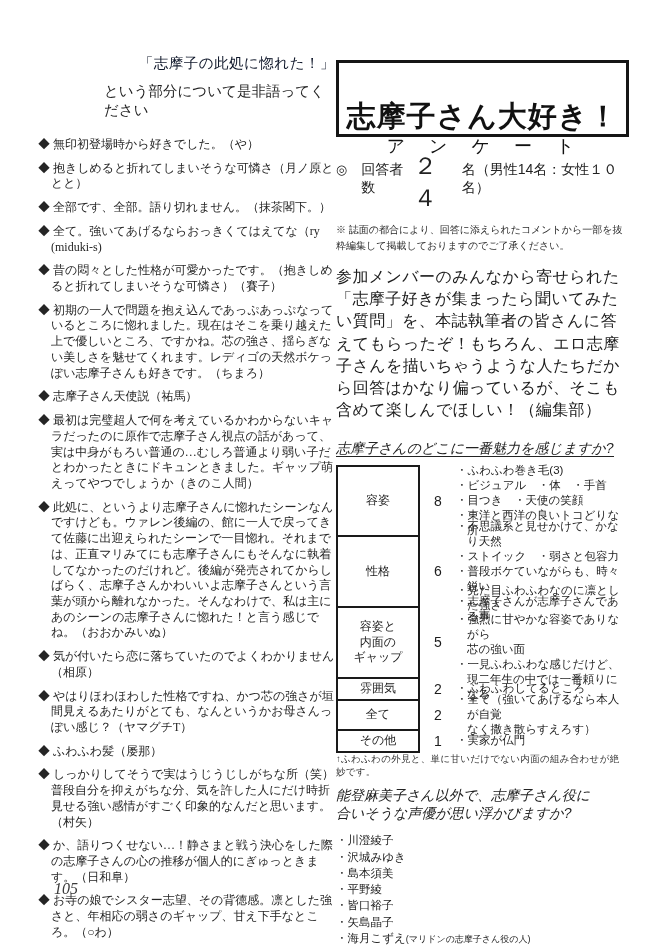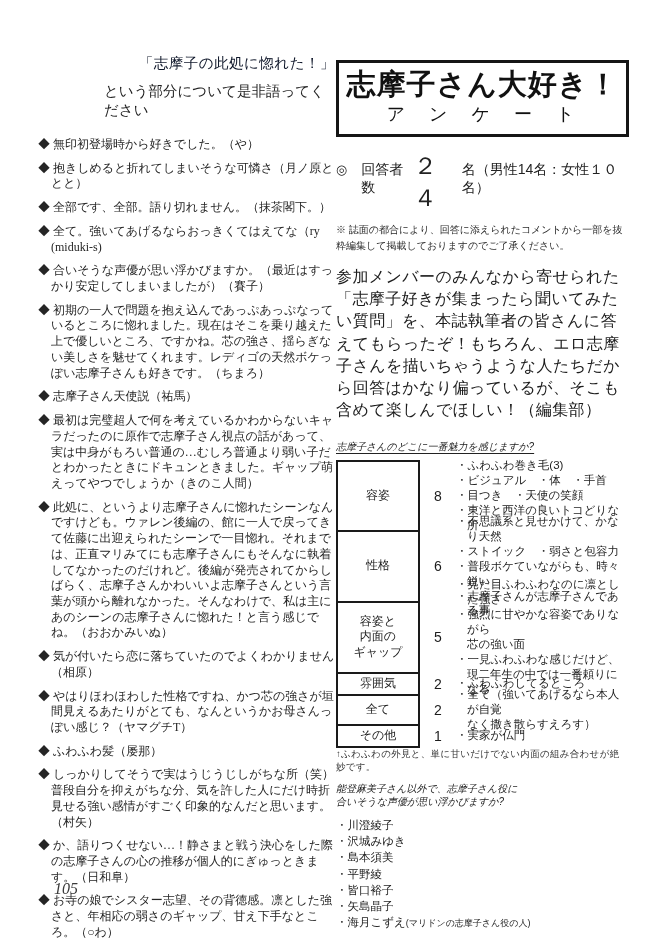--- a/index.html
+++ b/index.html
@@ -14,32 +14,32 @@
   .comment{font-size:12px;line-height:1.31;margin:0 0 8px;color:#252525;
            padding-left:13px;text-indent:-13px;white-space:pre-wrap;}
 
   .page-number{position:absolute;left:54px;top:880px;font-style:italic;
                font-size:16px;color:#3a3a3a;font-family:"Liberation Serif",serif;}
 
   
   .right-col{position:absolute;left:336px;top:60px;width:293px;
              font-family:"Liberation Sans", sans-serif;color:#1f1f1f;}
   .title-box{border:3px solid #151515;height:68px;text-align:center;padding-top:3px;}
-  .title-main{font-size:29px;font-weight:600;line-height:1.25;letter-spacing:1px;color:#111;}
+  .title-main{font-size:29px;font-weight:600;line-height:1.25;letter-spacing:1px;color:#111;margin-top:32px;}
   .title-sub{font-size:18px;letter-spacing:24px;padding-left:20px;color:#111;}
 
   .respondents{margin-top:13px;display:flex;align-items:baseline;font-size:14px;color:#222;}
   .resp-marker{font-size:13px;margin-right:14px;}
   .resp-count{font-size:24px;letter-spacing:2px;margin:0 1px;}
 
   .note{margin-top:8px;font-size:10px;line-height:1.55;color:#2c2c2c;}
 
   .intro{margin-top:13px;font-size:16px;line-height:1.39;letter-spacing:.4px;color:#1c1c1c;}
 
-  .question{font-size:10px;font-family:Liberation Sans, sans-serif;font-style:italic;
+  .question{font-size:14px;font-family:Liberation Mono, monospace;font-style:italic;
             color:#222;line-height:1.3;}
   .q1{margin-top:18px;text-decoration:underline;text-underline-offset:3px;}
   .q2{margin-top:8px;}
 
   .survey{margin-top:7px;}
   .srow{display:flex;}
   .srow + .srow{margin-top:-2px;}
   .cat{width:84px;flex-shrink:0;border:2px solid #1a1a1a;box-sizing:border-box;
        display:flex;align-items:center;justify-content:center;text-align:center;
        white-space:pre-line;font-size:12px;line-height:1.3;color:#1c1c1c;}
@@ -64,21 +64,21 @@
   <div class="left-col">
     <div class="lc-head1">「志摩子の此処に惚れた！」</div>
     <div class="lc-head2">という部分について是非語ってください</div>
 
     <div class="comments">
       <p class="comment">◆ 無印初登場時から好きでした。（や）</p>
       <p class="comment">◆ 抱きしめると折れてしまいそうな可憐さ（月ノ原ととと）</p>
       <p class="comment">◆ 全部です、全部。語り切れません。（抹茶閣下。）</p>
       <p class="comment">◆ 全て。強いてあげるならおっきくてはえてな（ry
 (miduki-s)</p>
-      <p class="comment">◆ 合いそうな声優が思い浮かびますか。（最近はすっかり安定してしまいましたが）（賽子）</p>
+      <p class="comment">◆ 昔の悶々とした性格が可愛かったです。（抱きしめると折れてしまいそうな可憐さ）（賽子）</p>
       <p class="comment">◆ 初期の一人で問題を抱え込んであっぷあっぷなっているところに惚れました。現在はそこを乗り越えた上で優しいところ、ですかね。芯の強さ、揺らぎない美しさを魅せてくれます。レディゴの天然ボケっぽい志摩子さんも好きです。（ちまろ）</p>
       <p class="comment">◆ 志摩子さん天使説（祐馬）</p>
       <p class="comment">◆ 最初は完璧超人で何を考えているかわからないキャラだったのに原作で志摩子さん視点の話があって、実は中身がもろい普通の…むしろ普通より弱い子だとわかったときにドキュンときました。ギャップ萌えってやつでしょうか（きのこ人間）</p>
       <p class="comment">◆ 此処に、というより志摩子さんに惚れたシーンなんですけども。ウァレン後編の、館に一人で戻ってきて佐藤に出迎えられたシーンで一目惚れ。それまでは、正直マリみてにも志摩子さんにもそんなに執着してなかったのだけれど。後編が発売されてからしばらく、志摩子さんかわいいよ志摩子さんという言葉が頭から離れなかった。そんなわけで、私は主にあのシーンの志摩子さんに惚れた！と言う感じでね。（おおかみいぬ）</p>
       <p class="comment">◆ 気が付いたら恋に落ちていたのでよくわかりません（相原）</p>
       <p class="comment">◆ やはりほわほわした性格ですね、かつ芯の強さが垣間見えるあたりがとても、なんというかお母さんっぽい感じ？（ヤマグチT）</p>
       <p class="comment">◆ ふわふわ髪（屡那）</p>
       <p class="comment">◆ しっかりしてそうで実はうじうじしがちな所（笑）普段自分を抑えがちな分、気を許した人にだけ時折見せる強い感情がすごく印象的なんだと思います。（村矢）</p>
       <p class="comment">◆ か、語りつくせない…！静さまと戦う決心をした際の志摩子さんの心の推移が個人的にぎゅっときます。（日和阜）</p>
       <p class="comment">◆ お寺の娘でシスター志望、その背徳感。凛とした強さと、年相応の弱さのギャップ、甘え下手なところ。（○わ）</p>

